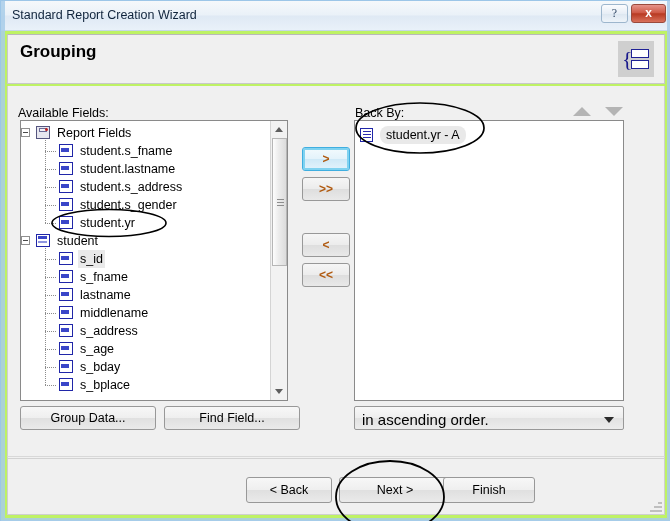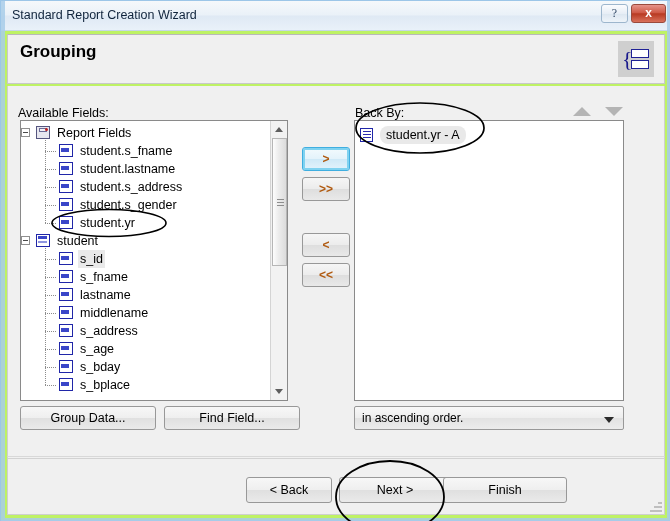--- a/index.html
+++ b/index.html
@@ -199,35 +199,35 @@
     font-size:12.5px;color:#000;text-align:center;
   }
   .b-browse{left:19px;top:405px;width:136px;height:24px;line-height:22px;}
   .b-find{left:163px;top:405px;width:136px;height:24px;line-height:22px;}
   
   .combo{
     position:absolute;left:353px;top:405px;width:270px;height:24px;
     box-sizing:border-box;border:1px solid #989898;border-radius:2px;
     background:linear-gradient(to bottom,#f8f8f8 0%,#eeeeee 48%,#e2e2e2 52%,#ececec 100%);
   }
-  .combo-text{position:absolute;left:7px;top:4px;font-size:12px;color:#000;}
+  .combo-text{position:absolute;left:7px;top:4px;font-size:15px;color:#000;}
   .combo-arrow{
     position:absolute;right:9px;top:10px;width:0;height:0;
     border-left:5px solid transparent;border-right:5px solid transparent;border-top:6px solid #2b2b2b;
   }
   
   .footer{
     position:absolute;left:6px;top:455px;width:658px;height:59px;
     background:#f0f0f0;box-sizing:border-box;
     border:1px solid #cfcfcf;border-top:1px solid #d8d8d8;
   }
   .sep{position:absolute;left:7px;top:457px;width:656px;height:1px;background:#d2d2d2;}
   .b-back{left:245px;top:476px;width:86px;height:26px;line-height:24px;}
   .b-next{left:338px;top:476px;width:112px;height:26px;line-height:24px;}
-  .b-finish{left:442px;top:476px;width:124px;height:26px;line-height:24px;}
+  .b-finish{left:442px;top:476px;width:92px;height:26px;line-height:24px;}
   .b-cancel{left:553px;top:476px;width:96px;height:26px;line-height:24px;}
   .grip{position:absolute;right:7px;bottom:8px;width:12px;height:12px;}
   .grip i{position:absolute;right:0;background:#bfbfbf;height:2px;}
   
   .anno{position:absolute;pointer-events:none;}
   .anno svg{display:block;overflow:visible;}
 </style>
 </head>
 <body>
 

